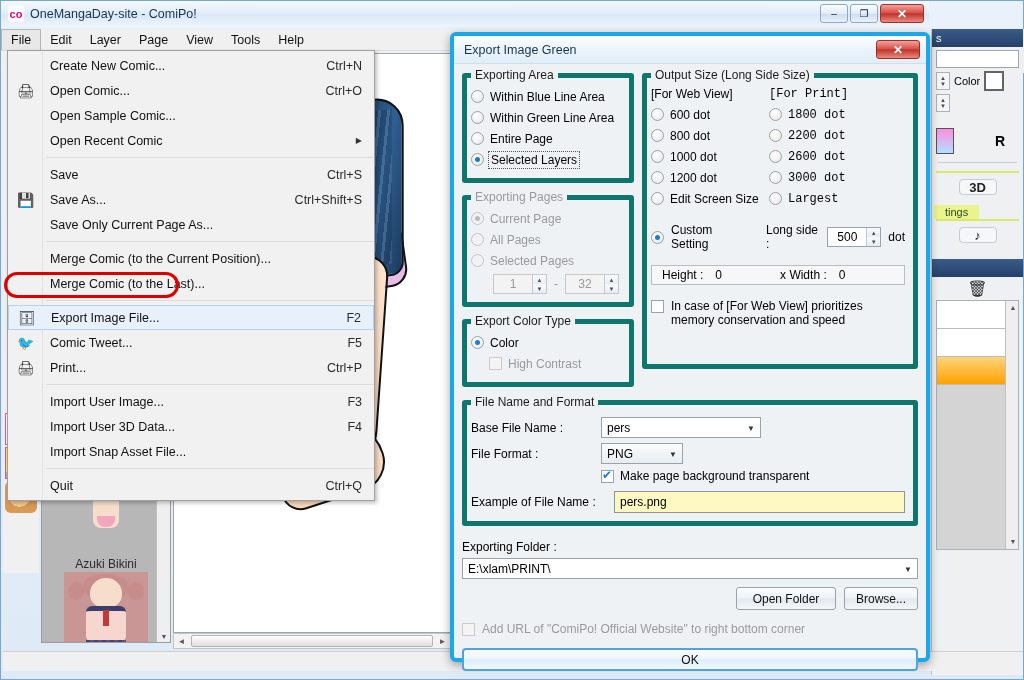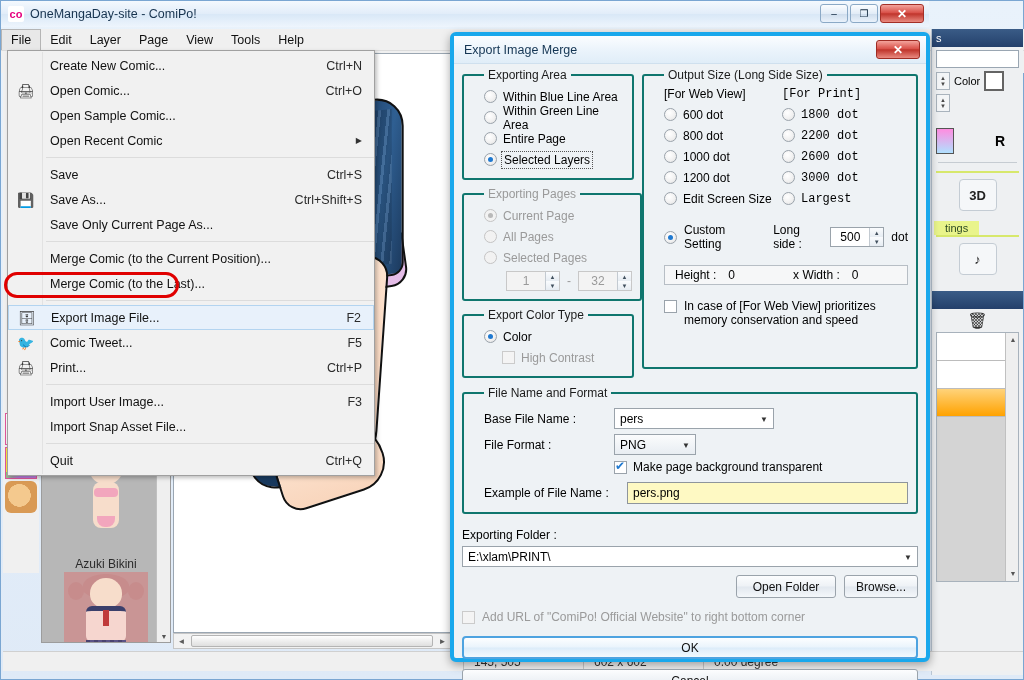--- a/index.html
+++ b/index.html
@@ -173,21 +173,21 @@
   .rp-field { margin: 3px 4px; height: 18px; background: #fff; border: 1px solid #9aa6b2; }
   .rp-row { display: flex; align-items: center; gap: 4px; margin: 3px 4px; font-size: 11px; }
   .spin-box { width: 14px; height: 18px; border: 1px solid #a9b3bd; background: #f3f5f7;
      display:flex; flex-direction:column; align-items:center; justify-content:center; font-size:6px; color:#4a4a4a; }
   .swatch { width: 20px; height: 20px; border: 2px solid #646464; background: #fff; }
   .grad-chip { width: 18px; height: 26px; background: linear-gradient(180deg,#ff8ce0,#b0e0ff); border: 1px solid #555; }
   .rp-divider { border-top: 1px solid #c6ccd2; margin: 8px 6px; }
   .rp-section-label { background: #e9f48b; color: #2c4a23; font-size: 11px; padding: 1px 11px; display:inline-block; }
   .rp-underline { border-bottom: 2px solid #d7e86c; margin: 0 4px 6px 4px; }
   .rp-btn {
-    width: 38px; height: 32px; margin: 4px auto; border: 1px solid #c4ccd4; border-radius: 4px;
+    width: 38px; height: 16px; margin: 4px auto; border: 1px solid #c4ccd4; border-radius: 4px;
     background: #f5f7f9; display: flex; align-items: center; justify-content: center;
     font-size: 13px; font-weight: bold; color: #222;
   }
   .rp-trash { text-align: center; font-size: 16px; color: #333; padding: 2px 0; }
   .rp-list { margin: 0 4px; border: 1px solid #a8b2bc; background: #d4d4d4; height: 250px; position: relative; overflow:hidden; }
   .rp-li { height: 28px; border-bottom: 1px solid #bcbcbc; background: #fff; }
   .rp-li.sel { background: linear-gradient(180deg,#ffd37a,#ffa200); }
   .rp-list-sb { position:absolute; right:0; top:0; width:13px; height:100%; background:#efefef; border-left:1px solid #c0c0c0; }
 
   
@@ -245,21 +245,21 @@
   #dlg-close {
     position: absolute; right: 6px; top: 4px; width: 44px; height: 19px;
     background: linear-gradient(180deg,#f3a39b 0%, #d9524a 45%, #bf342b 52%, #e98a80 100%);
     border: 1px solid #9e2c24; border-radius: 3px;
     color: #fff; font-weight: bold; font-size: 12px;
     display: flex; align-items: center; justify-content: center;
   }
   #dlg-body { position: absolute; left: 8px; top: 32px; right: 8px; bottom: 6px; }
 
   fieldset.grp {
-    border: 2px solid #0f766e; border-radius: 3px; margin: 0; padding: 4px 8px 8px 20px;
+    border: 5px solid #0f766e; border-radius: 3px; margin: 0; padding: 4px 8px 8px 4px;
     background: transparent;
   }
   fieldset.grp > legend { font-size: 12px; color: #1b1b1b; padding: 0 4px; }
   fieldset.grp.disabled > legend, .disabled-text { color: #9a9a9a; }
 
   .radio-row { display: flex; align-items: center; gap: 6px; height: 21px; font-size: 12px; }
   .radio {
     width: 13px; height: 13px; border-radius: 50%;
     background: radial-gradient(circle at 40% 35%, #ffffff 0%, #f0f0f0 60%, #dcdcdc 100%);
     border: 1px solid #9aa3ab; flex: none; position: relative;
@@ -530,35 +530,39 @@
     <span class="accel">Ctrl+P</span>
   </div>
 
   <div class="mi-sep"></div>
 
   <div class="mi">
     <span>Import User Image...</span>
     <span class="accel">F3</span>
   </div>
   <div class="mi">
+    <span>Import User 3D Data...</span>
+    <span class="accel">F4</span>
+  </div>
+  <div class="mi">
     <span>Import Snap Asset File...</span>
   </div>
 
   <div class="mi-sep"></div>
 
   <div class="mi">
     <span>Quit</span>
     <span class="accel">Ctrl+Q</span>
   </div>
 </div>
 <div id="red-ellipse"></div>
 
 <div id="dialog">
   <div id="dlg-title">
-    <span>Export Image Merge</span>
+    <span>Export Image Green</span>
     <div id="dlg-close">✕</div>
   </div>
 
   <div id="dlg-body">
 
     <div style="display:flex; gap:8px;">
 
       <div style="width:172px;">
 
         <fieldset class="grp">

